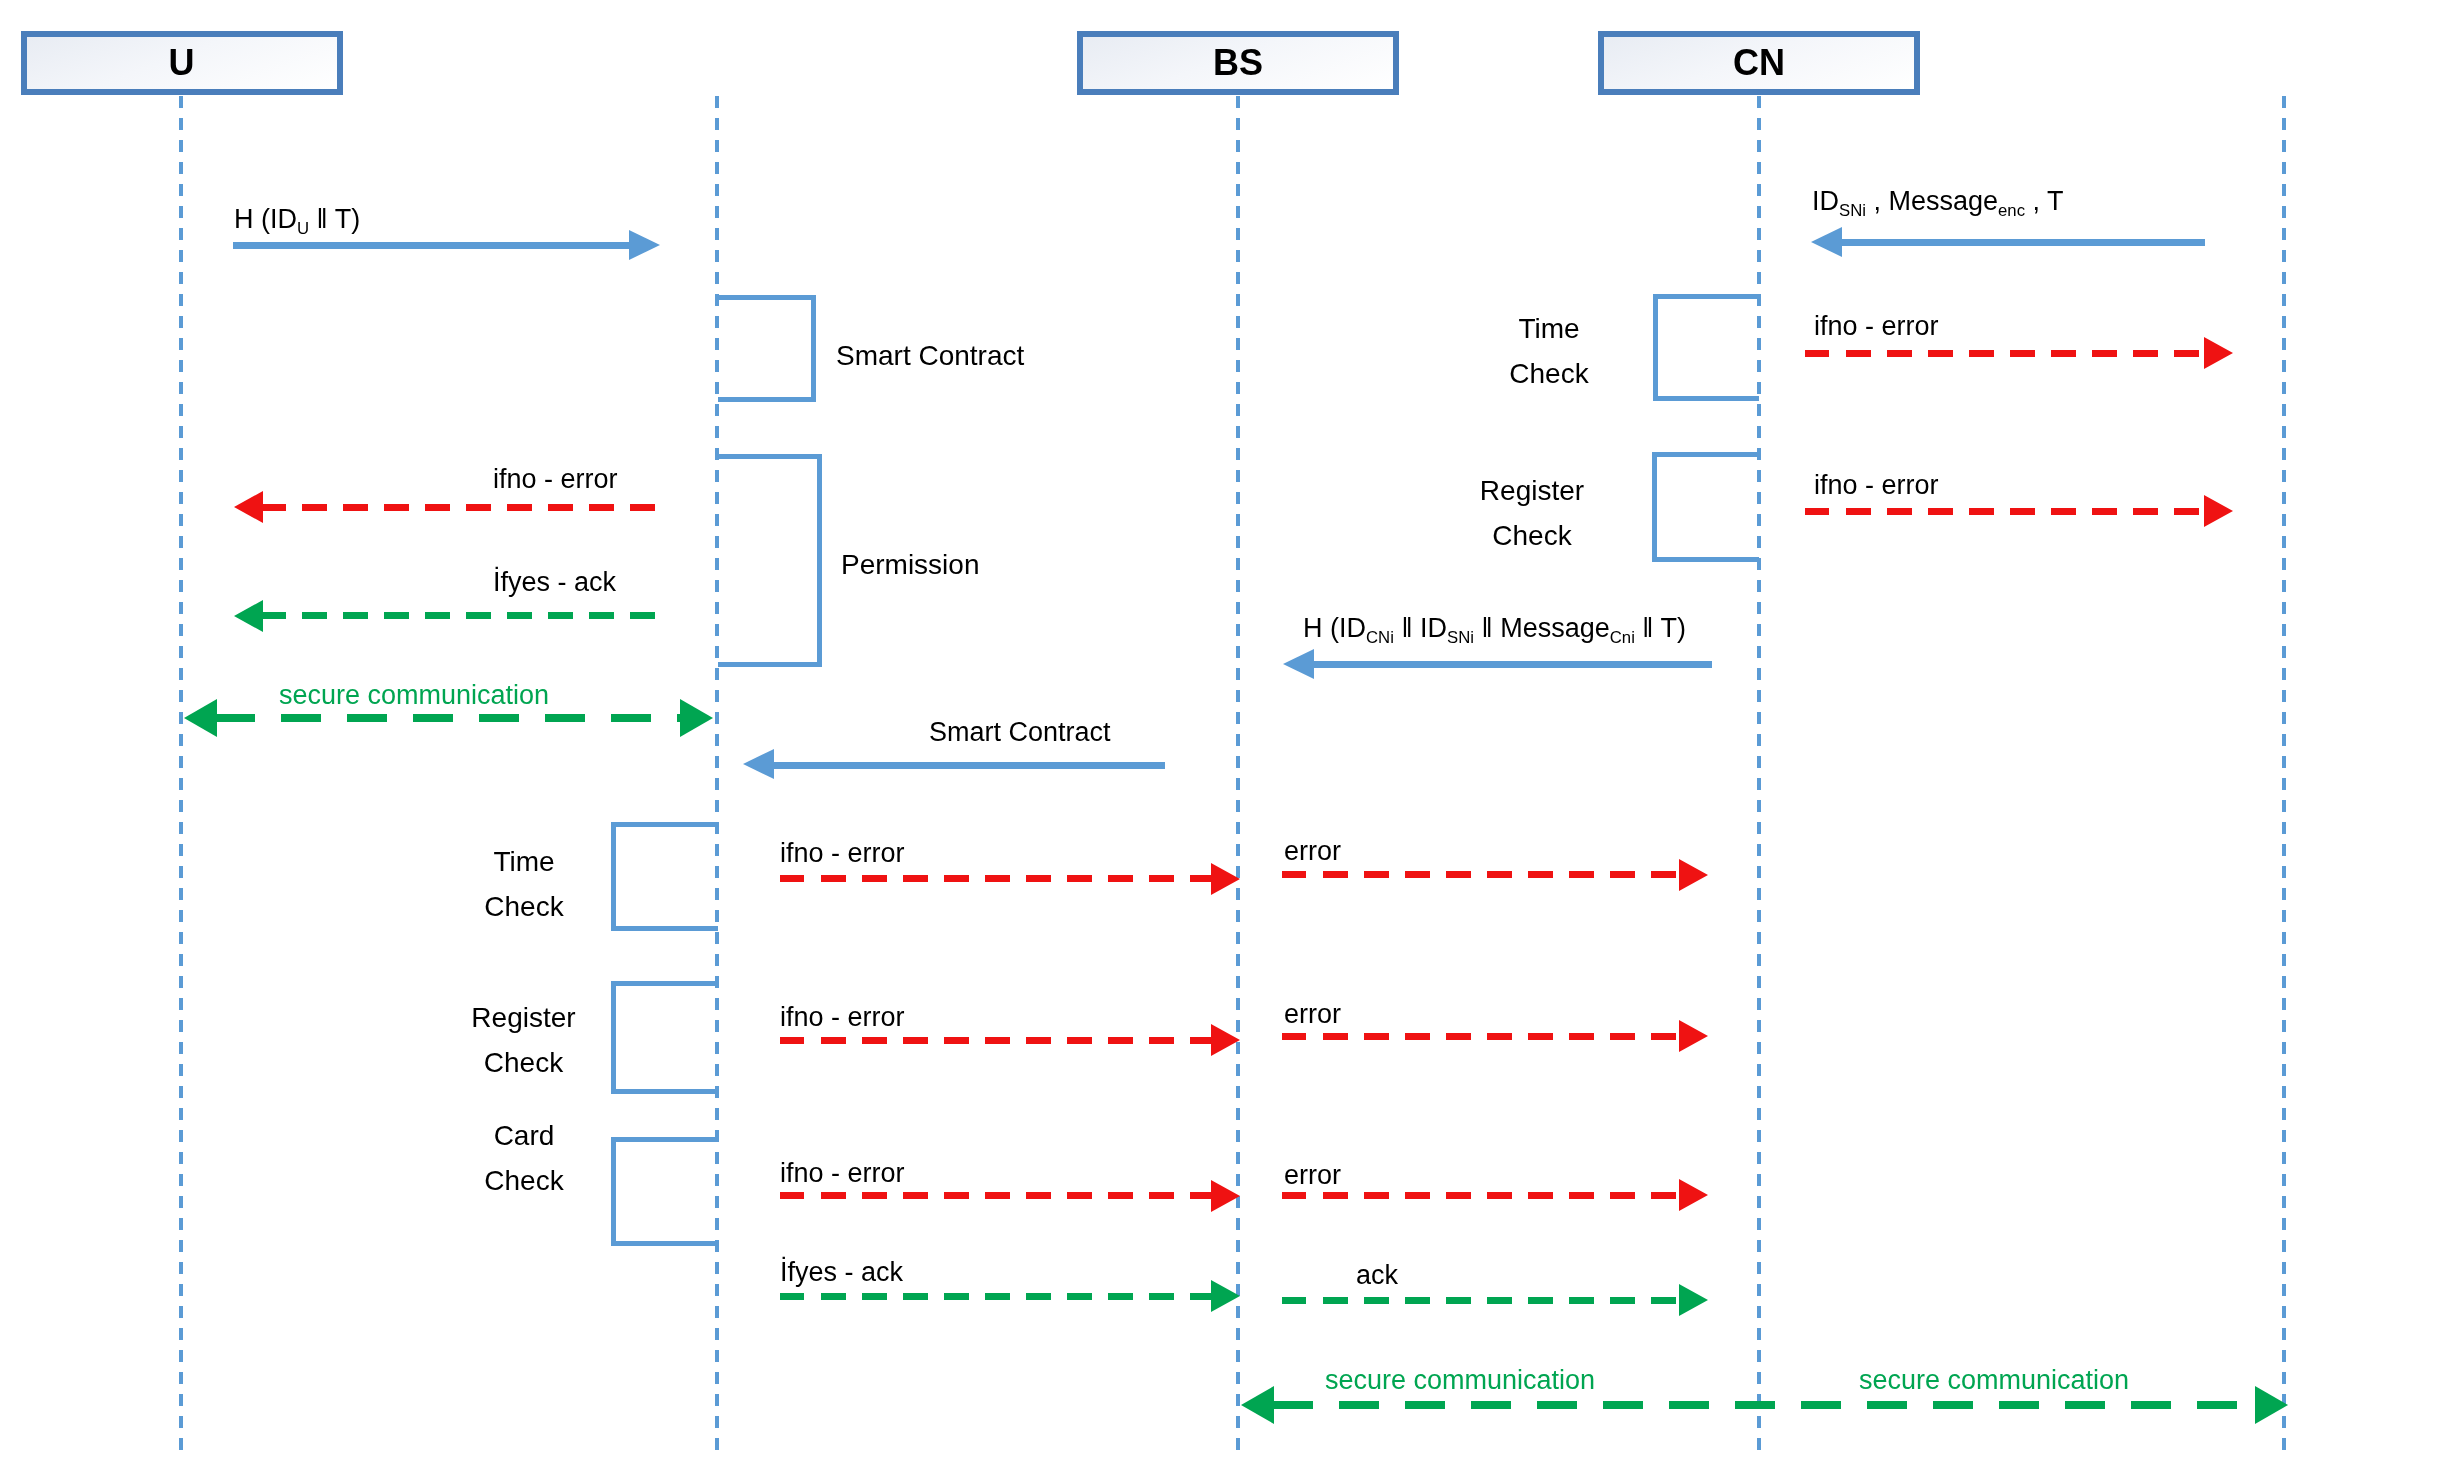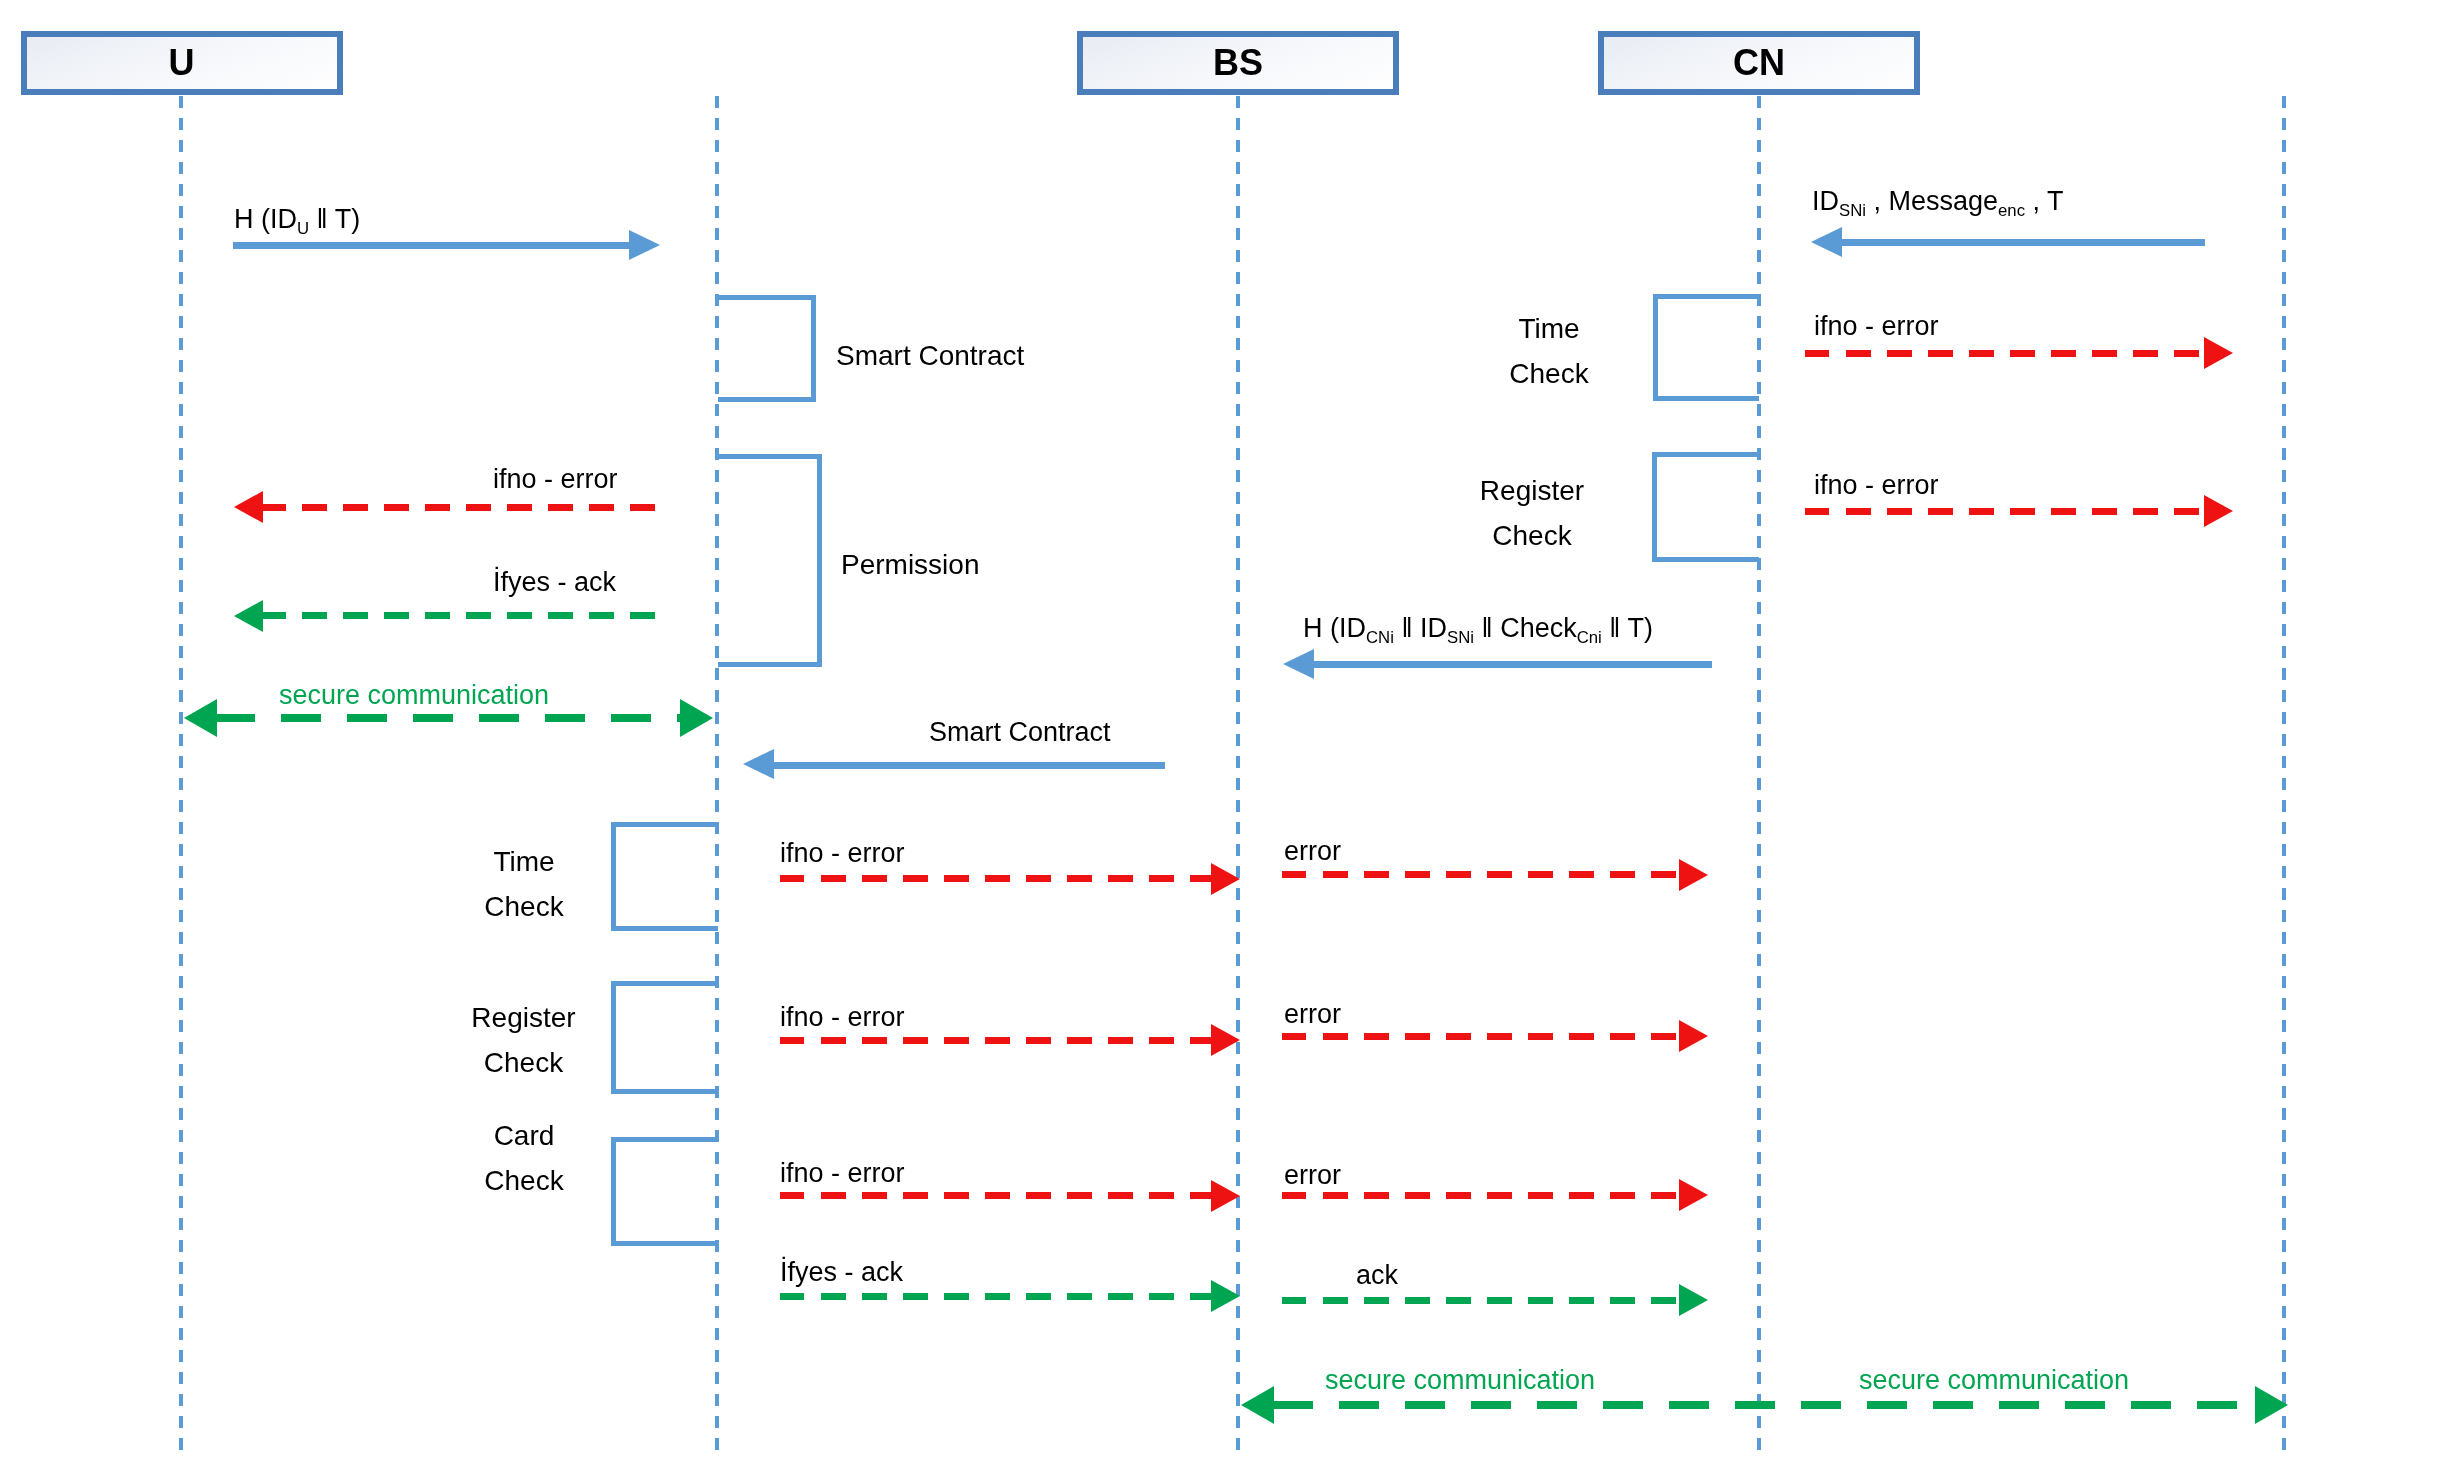--- a/index.html
+++ b/index.html
@@ -130,21 +130,21 @@
   <div class="msg-label" style="left:493px;top:567px">İfyes - ack</div>
   <div class="line dash-green" style="left:261px;top:612px;width:400px"></div>
   <div class="head hl-green" style="left:234px;top:600px"></div>
 
   <div class="msg-label green-label" style="left:279px;top:680px">secure communication</div>
   <div class="line dash-green-big" style="left:215px;top:714px;width:468px"></div>
   <div class="head hl-green-big" style="left:184px;top:699px"></div>
   <div class="head hr-green-big" style="left:680px;top:699px"></div>
 
   <div class="msg-label" style="left:1303px;top:613px">
-    <span>H (ID</span><sub>CNi</sub><span> ǁ ID</span><sub>SNi</sub><span> ǁ Check</span><sub>Cni</sub><span> ǁ T)</span>
+    <span>H (ID</span><sub>CNi</sub><span> ǁ ID</span><sub>SNi</sub><span> ǁ Message</span><sub>Cni</sub><span> ǁ T)</span>
   </div>
   <div class="line solid-blue" style="left:1312px;top:661px;width:400px"></div>
   <div class="head hl-blue" style="left:1283px;top:649px"></div>
 
   <div class="msg-label" style="left:929px;top:717px">Smart Contract</div>
   <div class="line solid-blue" style="left:773px;top:762px;width:392px"></div>
   <div class="head hl-blue" style="left:743px;top:749px"></div>
 
   <div class="msg-label" style="left:780px;top:838px">ifno - error</div>
   <div class="line dash-red" style="left:780px;top:875px;width:434px"></div>

